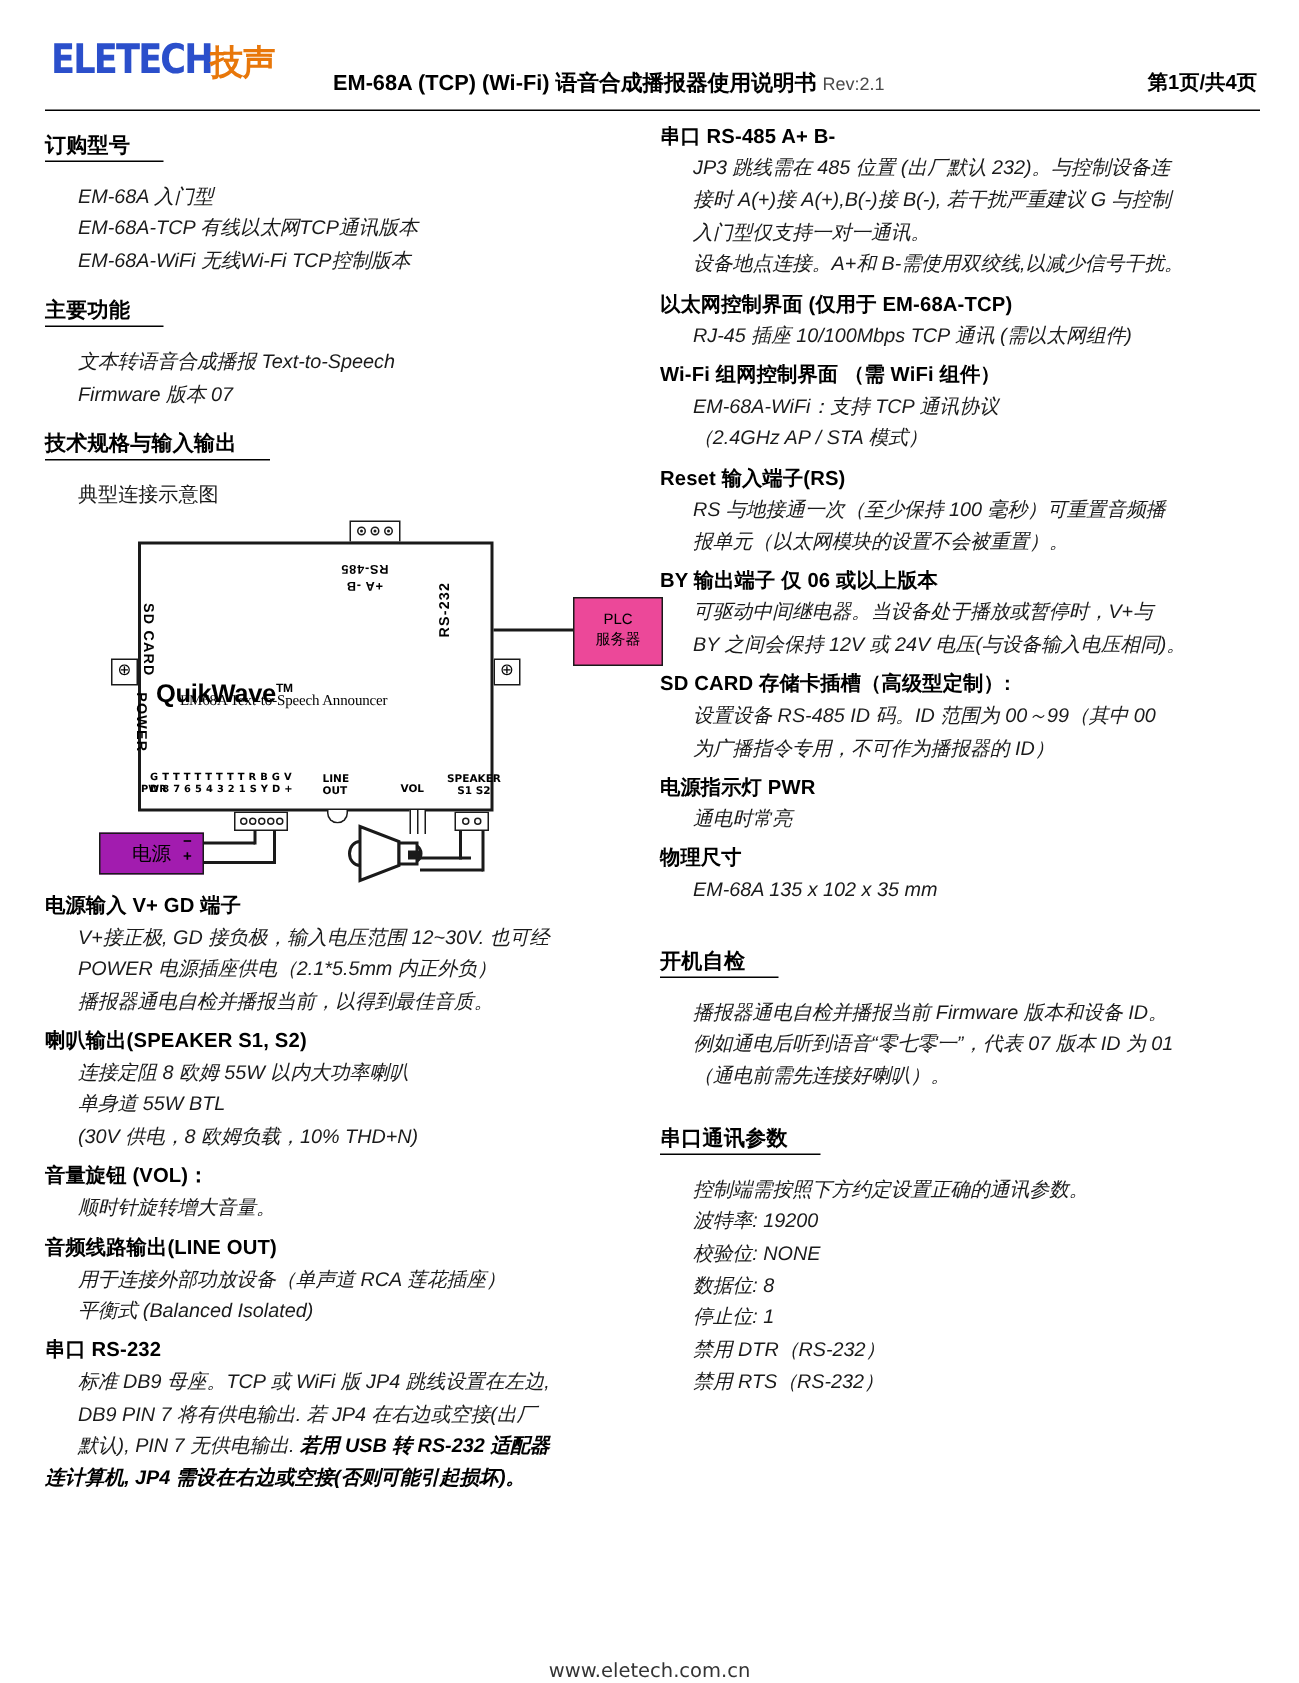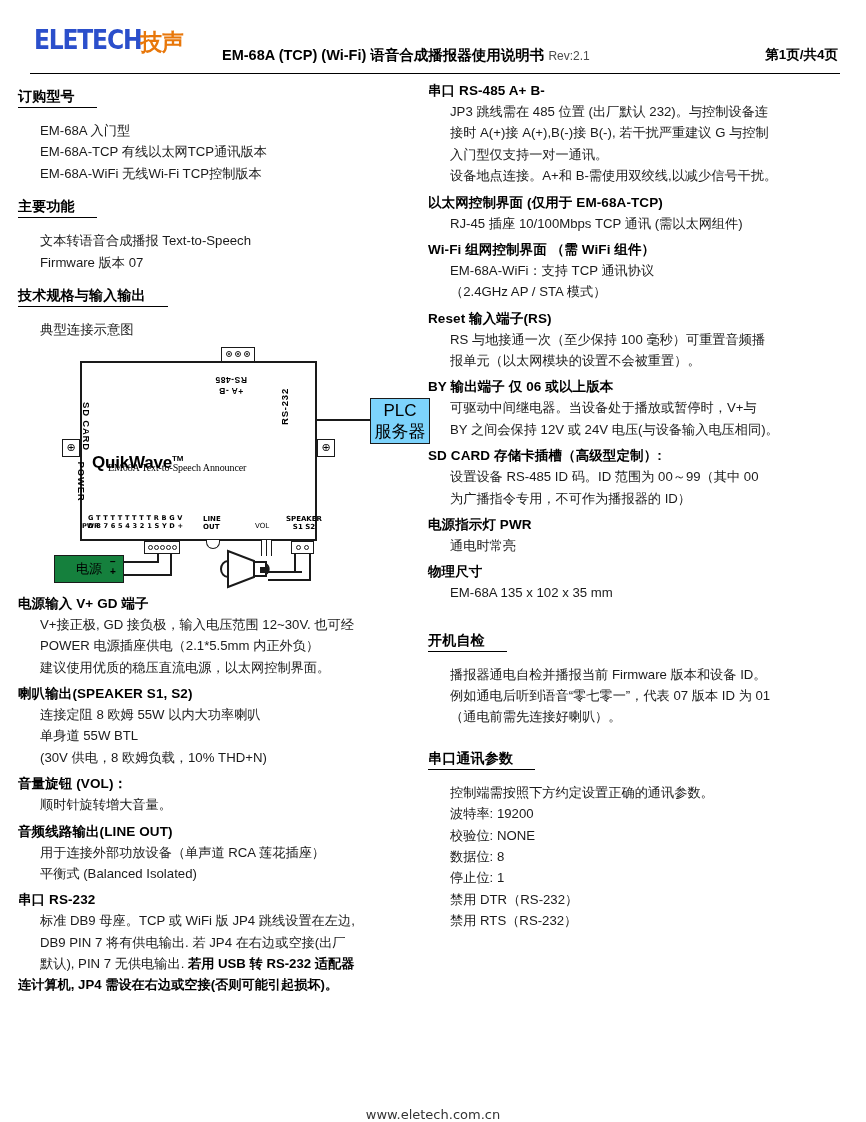--- a/index.html
+++ b/index.html
@@ -53,21 +53,21 @@
     font-weight: 400; font-size: 12px; color: #4a4a4a;
   }
   .hdr-page {
     position: absolute; right: 2px; top: 24px;
     font-size: 13.5px; font-weight: 700; margin-left: 44px;
   }
 
   
   .cols {
     position: relative;
-    margin: 6px 26px 0 18px;
+    margin: 6px 26px 0 30px;
     display: flex;
     gap: 0;
   }
   .col { width: 405px; }
   .col.left { padding-right: 10px; }
   .col.right { padding-left: 5px; }
 
   h2.sec {
     font-size: 14px;
     font-weight: 700;
@@ -87,20 +87,21 @@
     margin: 7px 0 1px 0;
     letter-spacing: 0.1px;
   }
 
   p.body {
     font-size: 13.2px;
     line-height: 1.62;
     margin: 0 0 0 0;
     padding-left: 22px;
     color: #1a1a1a;
+    font-style: italic;
   }
   p.body.nopad { padding-left: 0; }
   p.body b { font-weight: 700; color:#000; }
   .spacer-sm { height: 8px; }
   .spacer-md { height: 14px; }
 
   
   .diagram-caption {
     font-size: 13.4px;
     padding-left: 22px;
@@ -186,58 +187,58 @@
     display:flex; align-items:center; justify-content:center;
     font-size: 11px; line-height:1;
   }
   .screw.left { left: 44px; top: 96px; }
   .screw.right { left: 299px; top: 96px; }
 
   .plc {
     position:absolute; left: 352px; top: 55px;
     width: 60px; height: 46px;
     border: 1.6px solid #1a1a1a;
-    background:#7dd3fc;
+    background:#ec4899;
     display:flex; flex-direction:column; align-items:center; justify-content:center;
-    font-size: 17px; line-height: 1.25;
+    font-size: 10px; line-height: 1.25;
   }
   .line { position:absolute; background:#1a1a1a; }
 
   .term-labels {
     position: absolute;
     left: 70px; top: 172px;
     font-family: "DejaVu Sans", sans-serif;
     font-size: 6.6px;
     font-weight: 700;
     letter-spacing: 0.2px;
     white-space: nowrap;
     line-height: 1.18;
   }
   .tl-pwr { position:absolute; left:64px; top:179px; font-size:6.6px; font-weight:700; font-family:"DejaVu Sans",sans-serif;}
   .tl-line { position:absolute; left:185px; top:172px; font-size:7px; font-weight:700; font-family:"DejaVu Sans",sans-serif; line-height:1.2; text-align:left;}
-  .tl-vol { position:absolute; left:237px; top:179px; font-size:7px; font-weight:400; font-family:"DejaVu Sans",sans-serif;}
+  .tl-vol { position:absolute; left:237px; top:179px; font-size:7px; font-weight:700; font-family:"DejaVu Sans",sans-serif;}
   .tl-spk { position:absolute; left:268px; top:172px; font-size:7px; font-weight:700; font-family:"DejaVu Sans",sans-serif; line-height:1.2; text-align:center;}
 
   .conn-power {
     position:absolute; left: 126px; top: 198px;
     width: 36px; height: 13px;
     border: 1.6px solid #1a1a1a; background:#fff;
     display:flex; align-items:center; justify-content:space-around; padding:0 2px;
   }
   .pin-sm { width:5px;height:5px;border-radius:50%;border:1.2px solid #1a1a1a;background:#fff;}
   .conn-spk {
     position:absolute; left: 273px; top: 198px;
     width: 23px; height: 13px;
     border: 1.6px solid #1a1a1a; background:#fff;
     display:flex; align-items:center; justify-content:space-around; padding:0 2px;
   }
   .psu {
     position:absolute; left: 36px; top: 212px;
     width: 70px; height: 28px;
-    border: 1.6px solid #1a1a1a; background:#15803d;
+    border: 1.6px solid #1a1a1a; background:#a21caf;
     display:flex; align-items:center; justify-content:center;
     font-size: 13px;
   }
   .psu-pm {
     position:absolute; left: 92px; top: 214px;
     font-size: 10px; font-weight:700; line-height: 1.05; text-align:center;
   }
   .rca {
     position:absolute; left: 188px; top: 197px;
     width: 14px; height: 9px;
@@ -392,21 +393,21 @@
           <div class="line" style="left:250px; top:236px; width:42px; height:2px;"></div>
           <div class="line" style="left:291px; top:211px; width:2px; height:27px;"></div>
         </div>
         
       </div>
 
       <div class="sec-wrap">
         <h3 class="sub">电源输入 V+    GD 端子</h3>
         <p class="body">V+接正极, GD 接负极，输入电压范围 12~30V. 也可经</p>
         <p class="body">POWER 电源插座供电（2.1*5.5mm 内正外负）</p>
-        <p class="body">建议使用优质的稳压直流电源，以太网控制界面。</p>
+        <p class="body">播报器通电自检并播报当前，以得到最佳音质。</p>
       </div>
 
       <div class="sec-wrap">
         <h3 class="sub">喇叭输出(SPEAKER   S1, S2)</h3>
         <p class="body">连接定阻 8 欧姆 55W 以内大功率喇叭</p>
         <p class="body">单身道 55W BTL</p>
         <p class="body">(30V 供电，8 欧姆负载，10% THD+N)</p>
       </div>
 
       <div class="sec-wrap">

